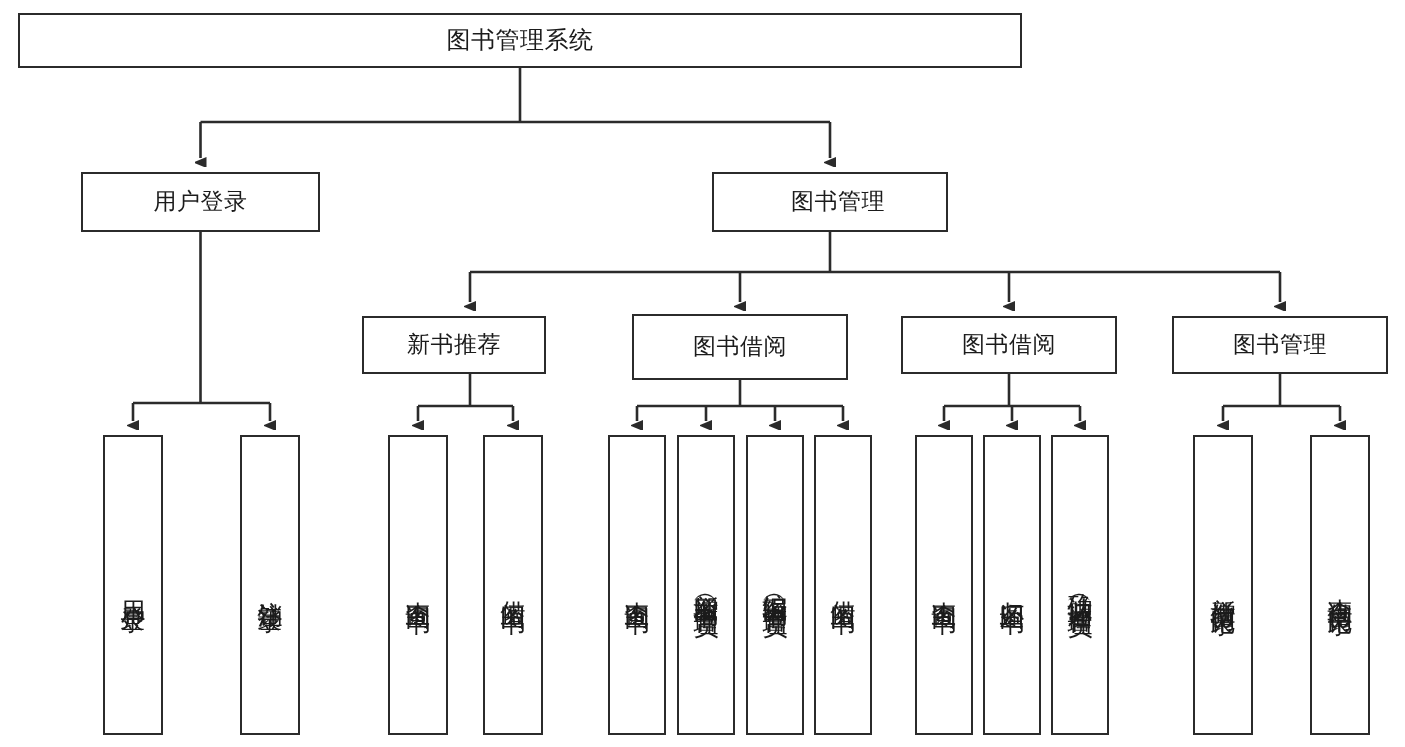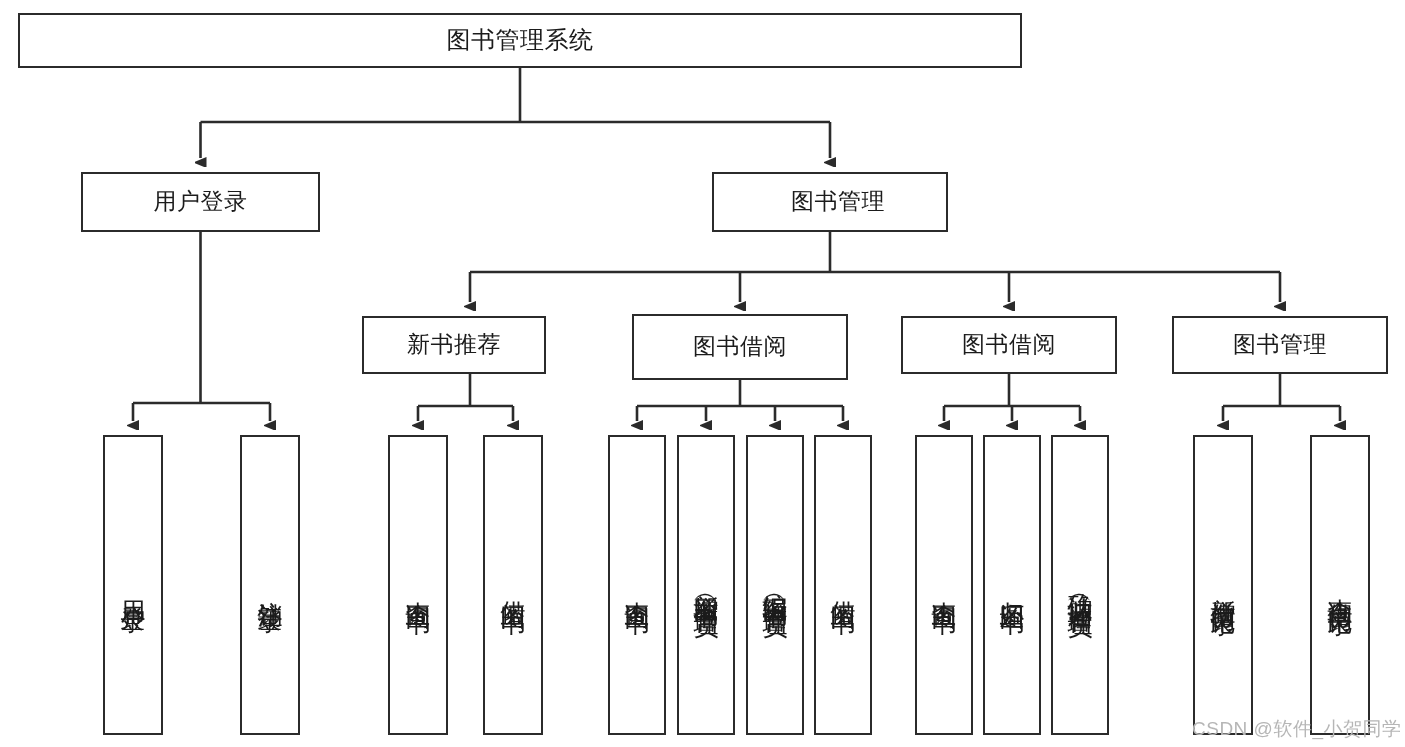--- a/index.html
+++ b/index.html
@@ -177,15 +177,14 @@
         <span class="node-label">确认归还（管理员）</span>
       </div>
       <div class="node-box node-v" style="left: 1193px; top: 435px; width: 60px; height: 300px;">
         <span class="node-label">新增借阅记录</span>
       </div>
       <div class="node-box node-v" style="left: 1310px; top: 435px; width: 60px; height: 300px;">
         <span class="node-label">查询借阅记录</span>
       </div>
     </div>
 
-  <div class="watermark" style="left: 1192px; top: 716px;">CSDN @软件_小贺同学</div>
 
 </div>
 
 </body></html>

